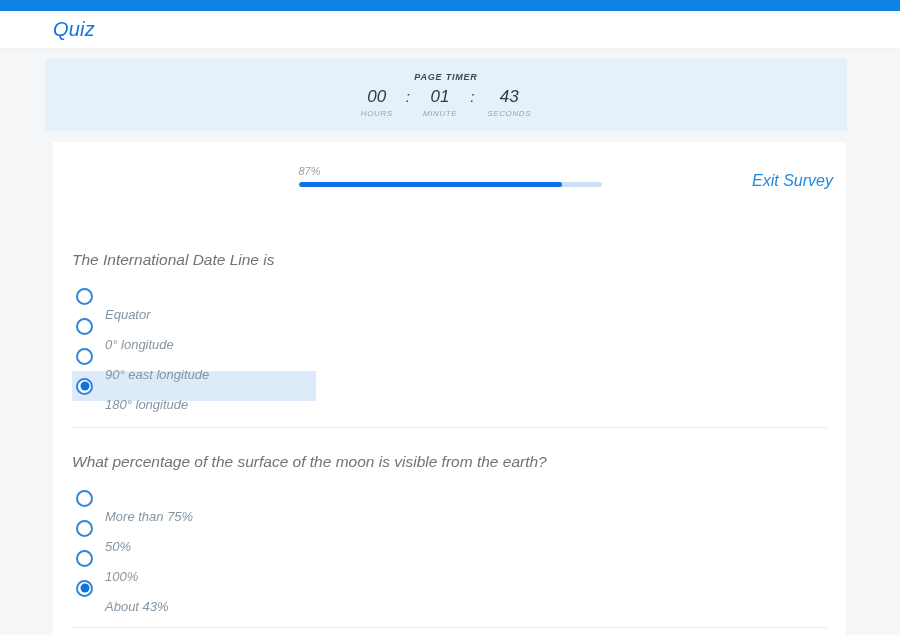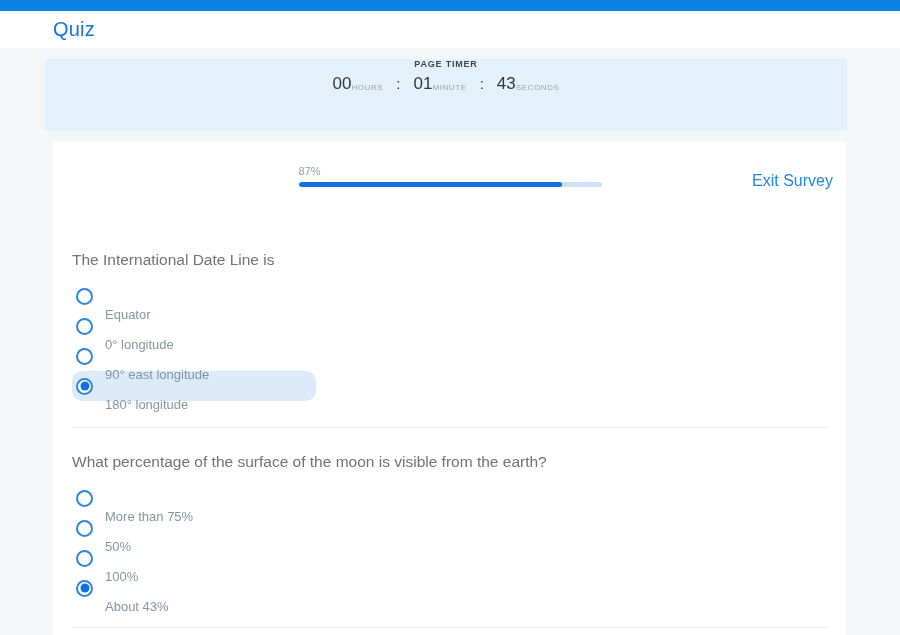--- a/index.html
+++ b/index.html
@@ -1,41 +1,41 @@
 <!DOCTYPE html>
 <html><head>
 <meta charset="utf-8">
 <style>
-  * { margin:0; padding:0; box-sizing:border-box; }
+  * { margin:0; padding:0; box-sizing:border-box;font-style:italic; }
   html,body { width:900px; height:635px; overflow:hidden; }
   body {
     font-family:"Liberation Sans", sans-serif;
     background:#f5f6f7;
     color:#414f58;
   }
   
   .top-bar { height:11px; background:#0e81e7; }
   
   .header {
     height:38px; background:#ffffff; display:flex; align-items:center;
     padding-left:53px; border-bottom:1px solid #f0f1f2;
   }
   .header-title { color:#1374e4; font-size:20px; font-weight:500; letter-spacing:.2px; }
   
   .timer-panel {
     width:802px; height:72px; margin:10px 0 0 45px;
-    background:#e4f1fb; text-align:center; 
+    background:#e4f1fb; text-align:center; padding-top:13px;
   }
   .timer-label {
     font-size:9px; font-weight:700; color:#3c4852; letter-spacing:.8px;
   }
   .timer-values {
     display:flex; justify-content:center; align-items:flex-start; margin-top:6px; gap:13px;
   }
-  .timer-cell { display:flex; flex-direction:row; align-items:flex-end; }
+  .timer-cell { display:flex; flex-direction:column; align-items:center; }
   .timer-num { font-size:17px; font-weight:500; color:#2f3a42; line-height:17px; }
   .timer-unit { font-size:8px; color:#9aa5ae; letter-spacing:.6px; margin-top:4px; }
   .timer-colon { font-size:15px; color:#2f3a42; line-height:17px; font-weight:500; }
   
   .card {
     position:relative; width:793px; margin:11px 0 0 53px; background:#ffffff;
     padding:14px 18px 0 19px; height:520px;
   }
   .exit-link {
     position:absolute; top:30px; right:13px; font-size:16px; color:#1e88e5;
@@ -48,21 +48,21 @@
   }
   .progress-fill { height:100%; background:#1170e8; border-radius:3px; }
   
   .question-title { font-size:15.5px; color:#737373; font-weight:500; }
   .q1 { margin-top:64px; }
   .options { margin-top:12px; }
   .option {
     display:flex; align-items:center; width:244px; height:30px;
     padding-left:4px; cursor:pointer;
   }
-  .option.selected-hl { background:#ddeaf9;border-radius:10px; }
+  .option.selected-hl { background:#ddeaf9; }
   .radio {
     width:17px; height:17px; border:2px solid #2e86de; border-radius:50%;
     background:#ffffff; flex:0 0 auto; position:relative;
   }
   .radio.checked::after {
     content:""; position:absolute; width:9px; height:9px; border-radius:50%;
     background:#1272dd; left:50%; top:50%; transform:translate(-50%,-50%);
   }
   .option-label { font-size:13px; color:#8596a3; margin-left:12px; white-space:nowrap;margin-top:37px; }
   .divider { height:1px; background:#ededed; margin-top:26px; margin-right:0; }

